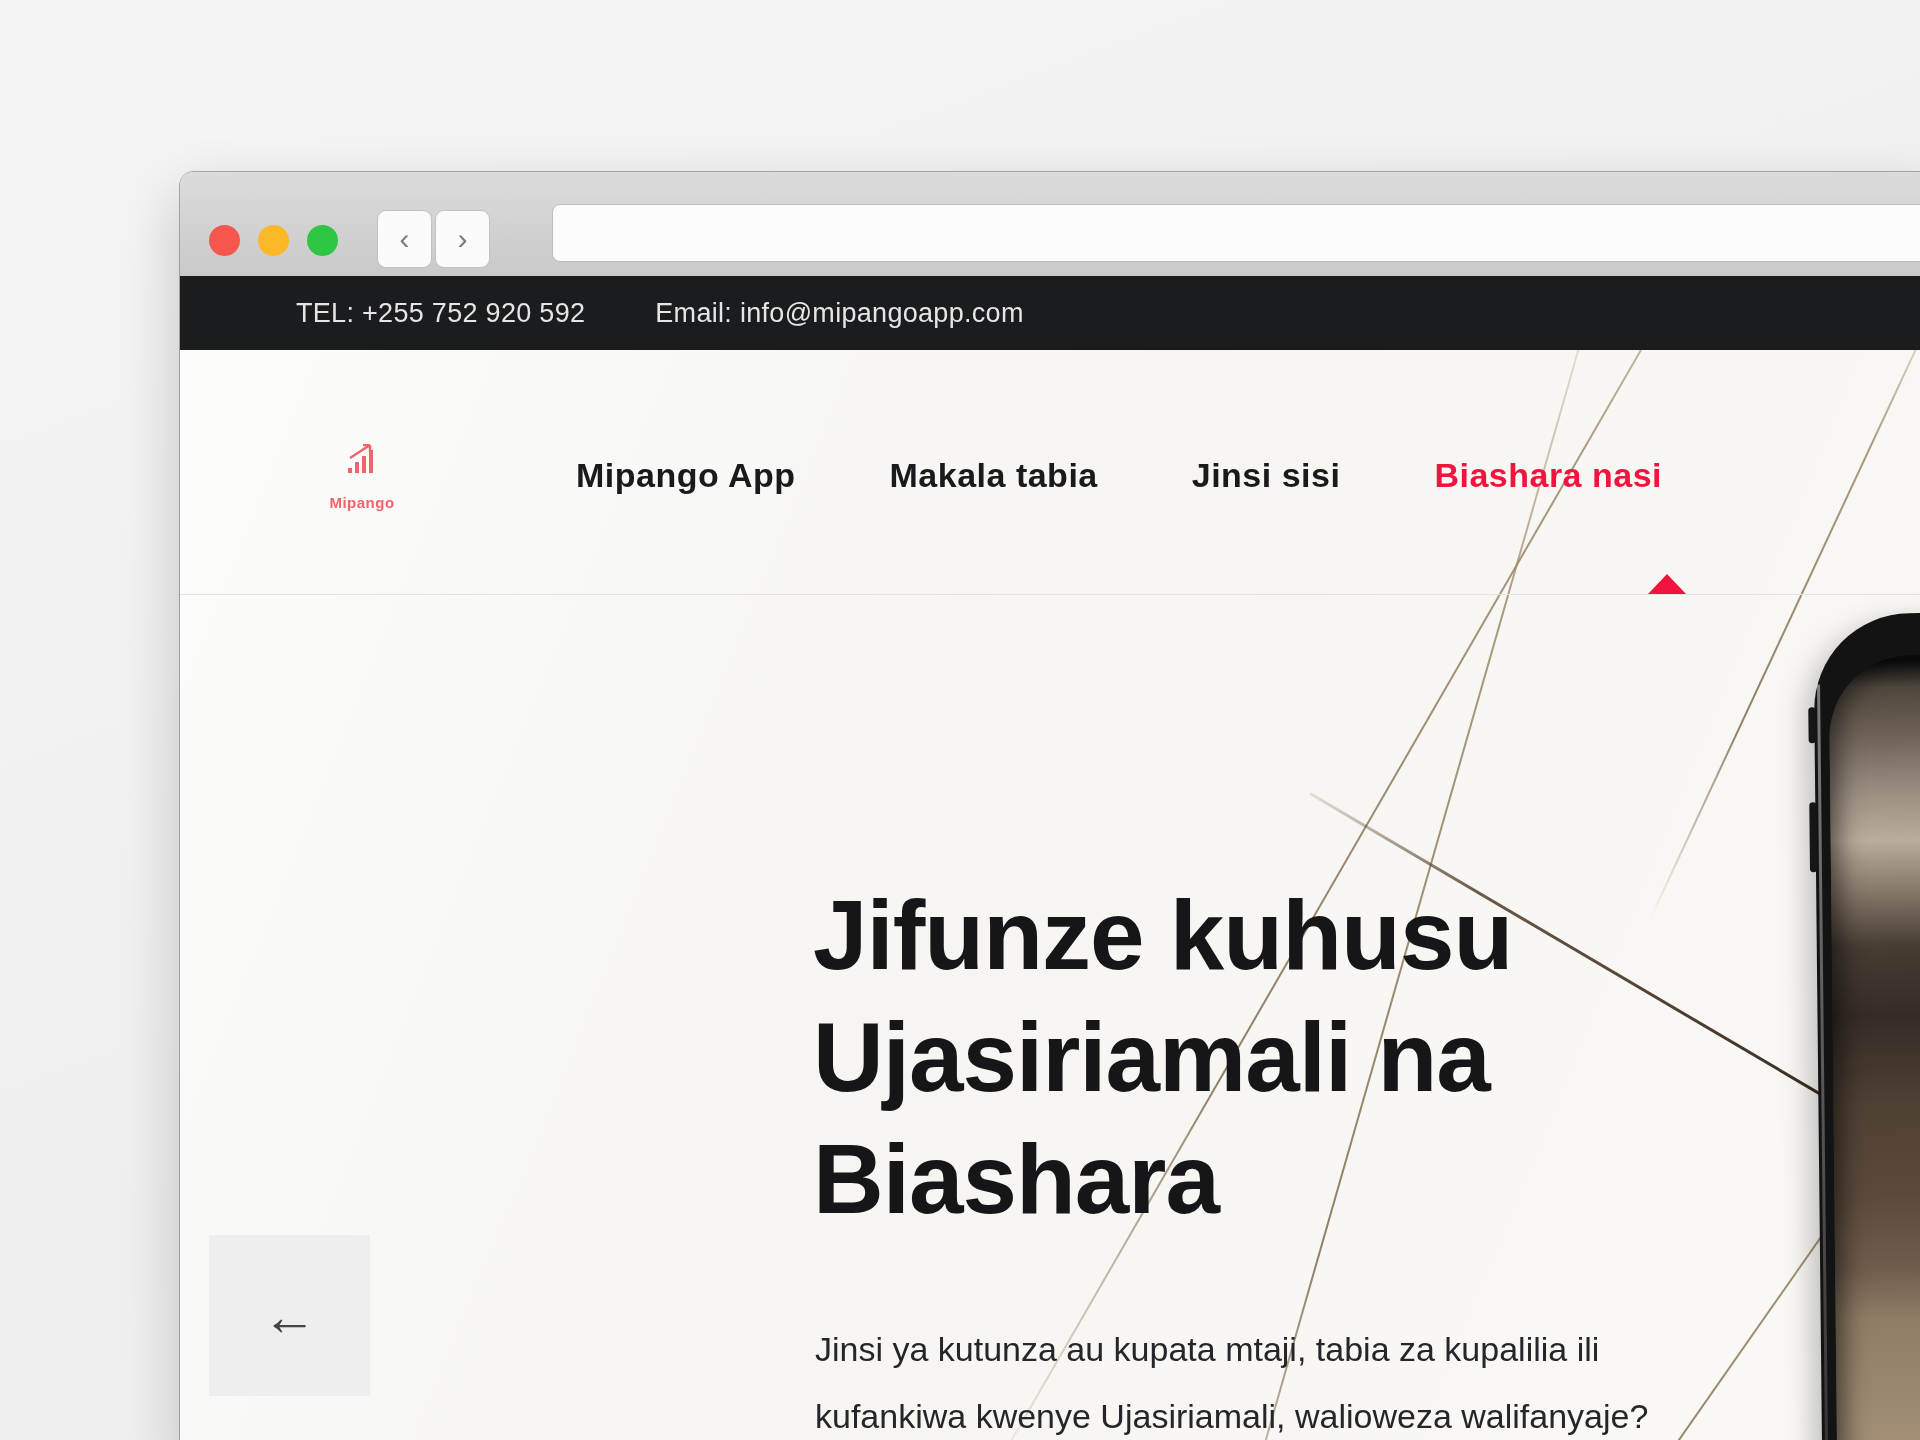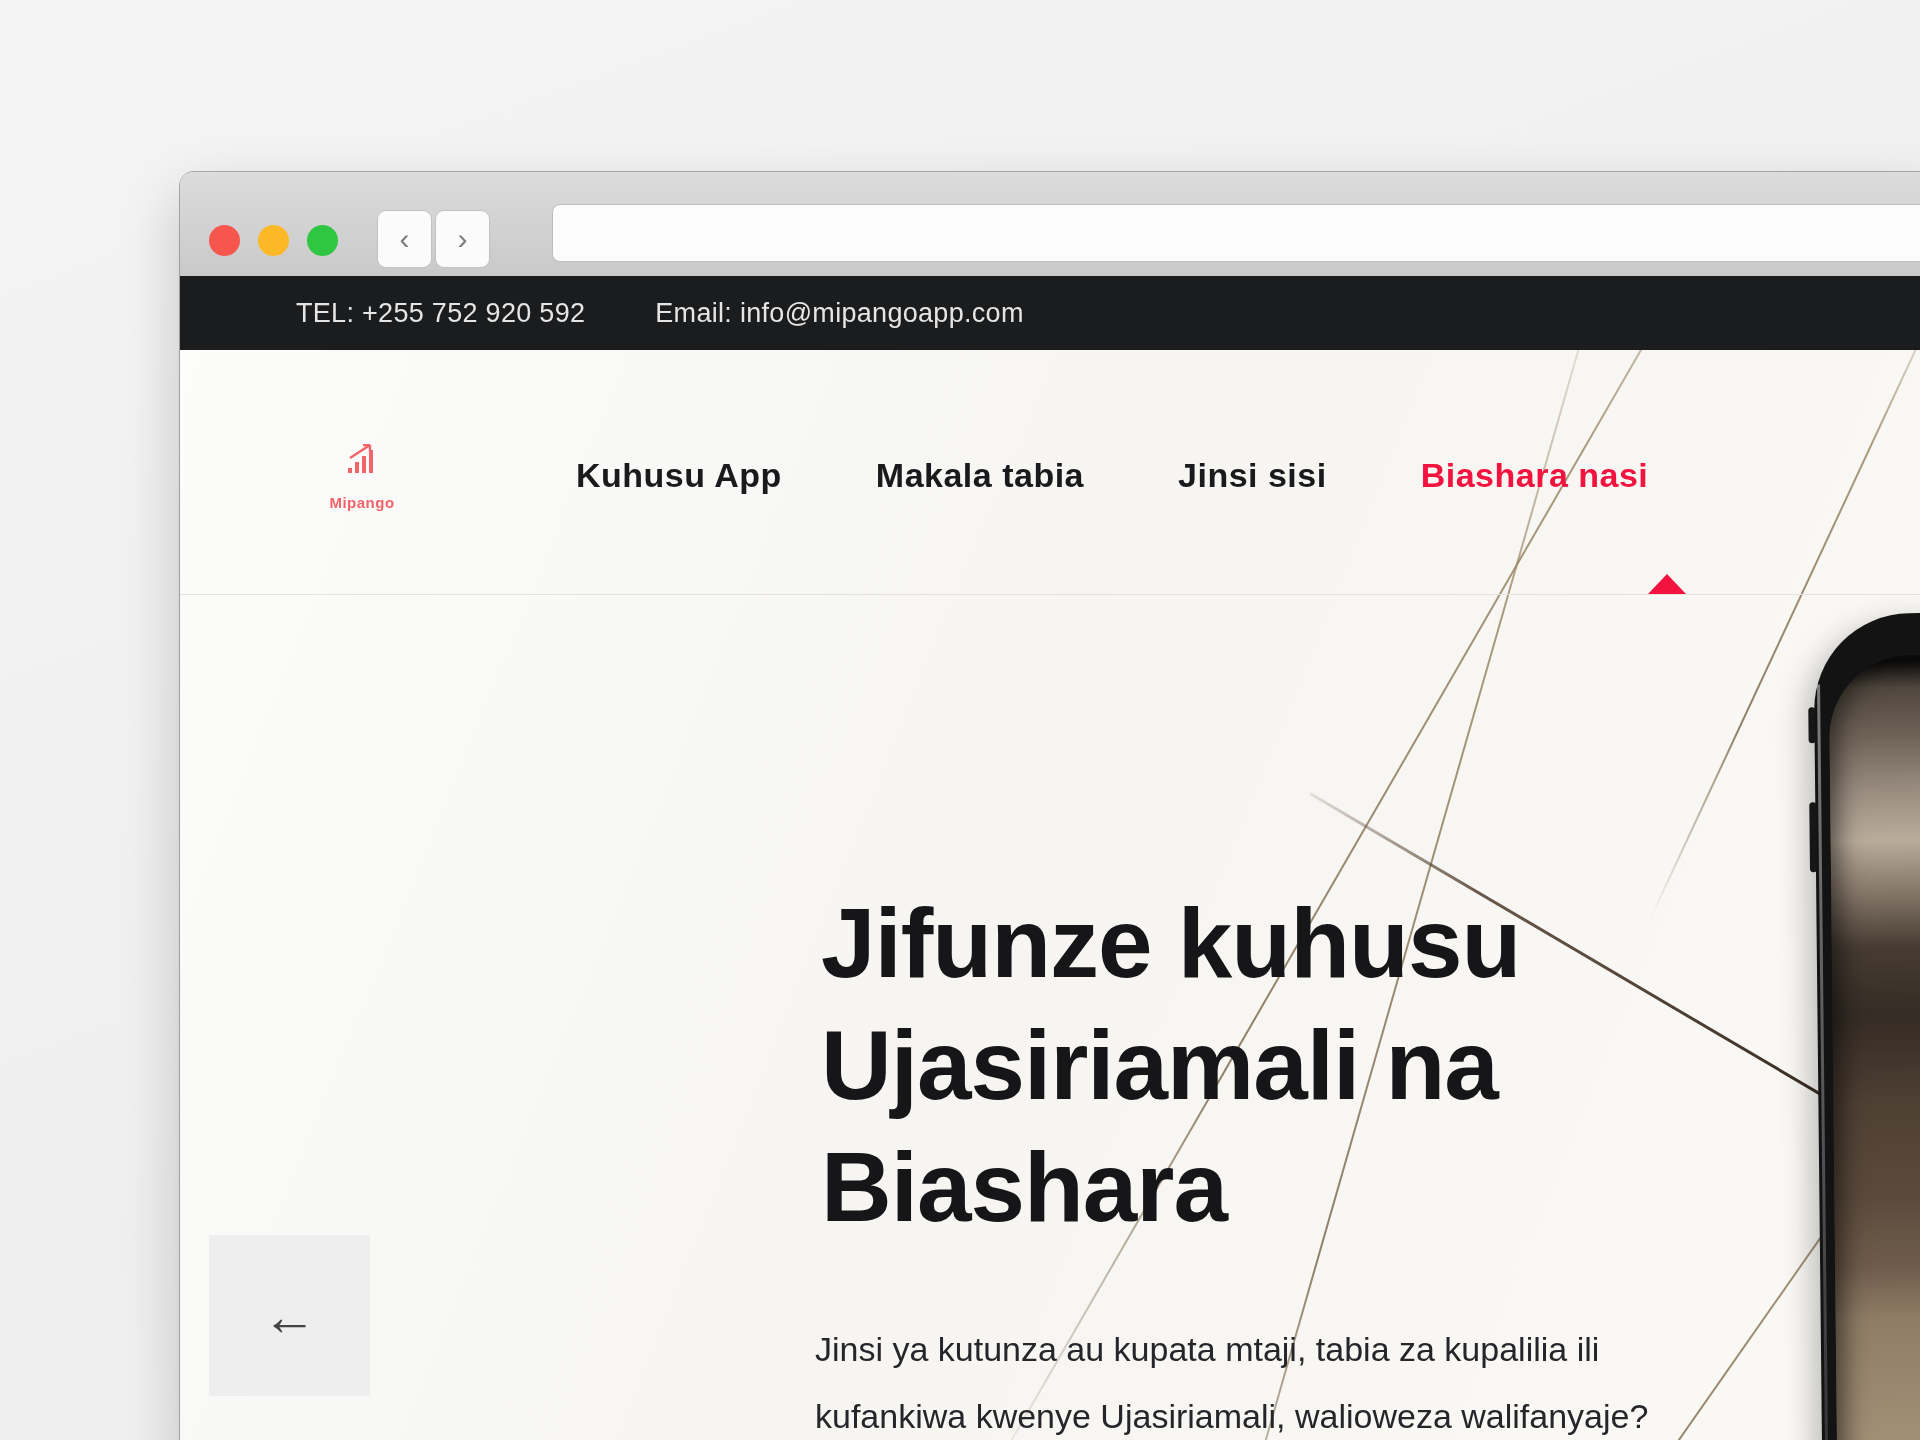--- a/index.html
+++ b/index.html
@@ -160,28 +160,28 @@
           <rect x="8" y="24" width="4" height="5" fill="#F2636A"></rect>
           <rect x="15" y="18" width="4" height="11" fill="#F2636A"></rect>
           <rect x="22" y="12" width="4" height="17" fill="#F2636A"></rect>
           <rect x="29" y="6" width="4" height="23" fill="#F2636A"></rect>
           <path d="M10 14 L30 1 M30 1 L23 1 M30 1 L30 8" stroke="#F2636A" stroke-width="2.4" fill="none"></path>
         </svg>
         <div class="logo-text">Mipango</div>
       </div>
 
       <div class="nav">
-        <div class="nav-item">Kuhusu App</div>
+        <div class="nav-item">Mipango App</div>
         <div class="nav-item">Makala tabia</div>
         <div class="nav-item">Jinsi sisi</div>
         <div class="nav-item active">Biashara nasi</div>
       </div>
       <div class="active-triangle"></div>
 
-      <h1 class="hero-heading" style="margin:8px;">Jifunze kuhusu
+      <h1 class="hero-heading" style="margin:0;">Jifunze kuhusu
 Ujasiriamali na
 Biashara</h1>
       <p class="hero-body" style="margin:0;">Jinsi ya kutunza au kupata mtaji, tabia za kupalilia ili
 kufankiwa kwenye Ujasiriamali, walioweza walifanyaje?</p>
 
       <div class="back-arrow">
         <span>←</span>
       </div>
 
       <div class="phone">

